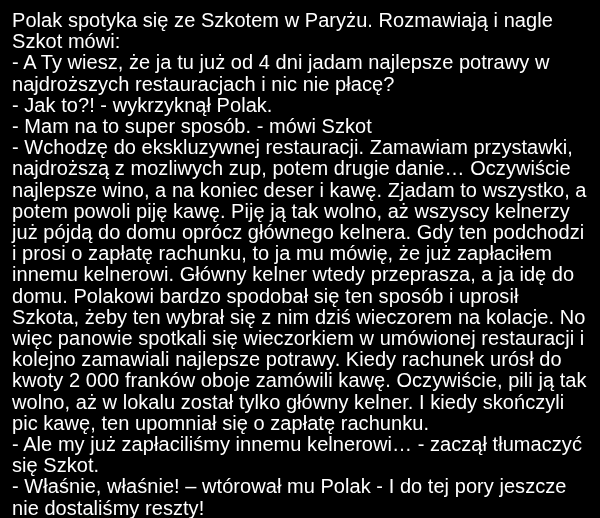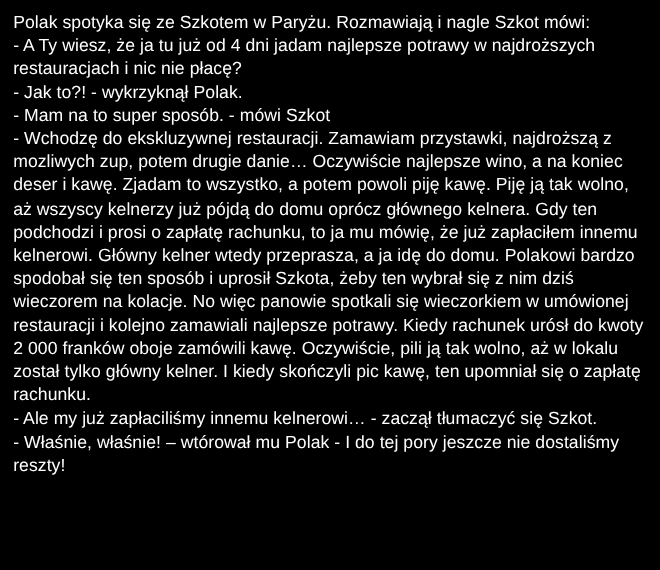--- a/index.html
+++ b/index.html
@@ -15,21 +15,21 @@
   #joke-page {
     width: 600px;
     height: 518px;
     background: #000000;
     box-sizing: border-box;
     padding: 10px 12px 8px 12px;
   }
   .joke-text {
     color: #ffffff;
     font-family: "Liberation Sans", sans-serif;
-    font-size: 16px;
+    font-size: 20px;
     line-height: 21.2px;
     letter-spacing: 0.05px;
     white-space: pre-wrap;
     word-wrap: break-word;
     text-align: left;
     margin: 0;
   }
 </style>
 </head>
 <body>

